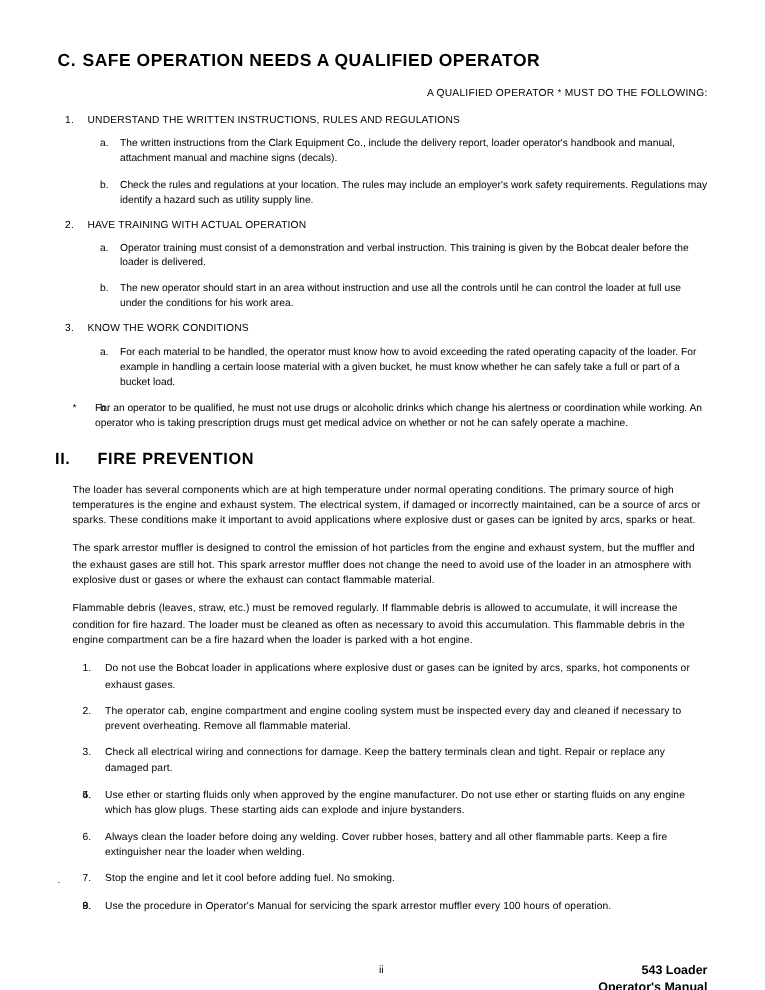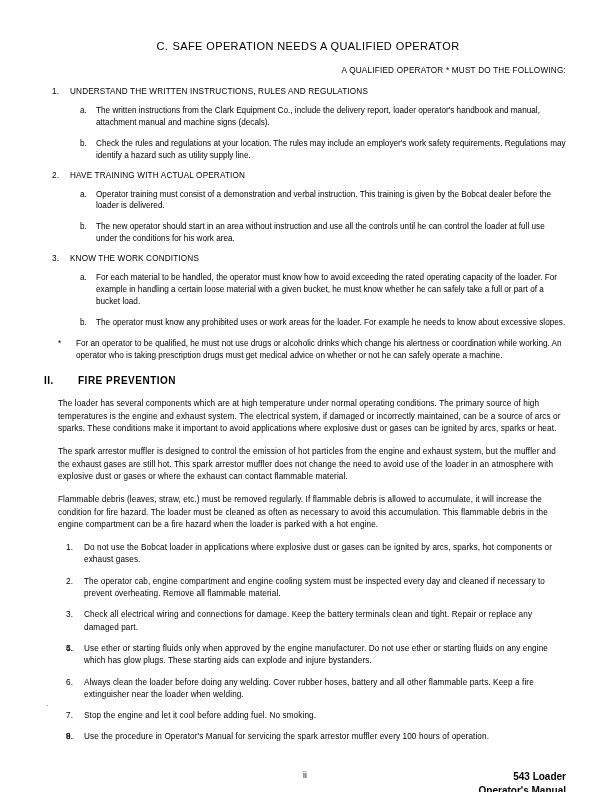--- a/index.html
+++ b/index.html
@@ -17,26 +17,25 @@
   }
   .page {
     position: absolute;
     left: 0; top: 0;
     width: 612px;
     height: 792px;
     box-sizing: border-box;
     padding: 40px 46px 30px 44px;
   }
   .sec-head {
-    font-size: 11px;
-    font-weight: normal;
+    font-size: 14px;
+    font-weight: bold;
     letter-spacing: 0.4px;
     margin: 0 0 14px 0;
     padding-left: 2px;
-    text-align: center;
   }
   .sec-head .letter {
     display: inline-block;
     width: 20px;
   }
   .lead {
     font-size: 8.2px;
     margin: 0 0 12px 0;
     letter-spacing: 0.2px;
     text-align: right;
@@ -72,21 +71,21 @@
     margin: 6px 0 14px 0;
     padding-left: 32px;
     position: relative;
   }
   .foot-note .marker {
     position: absolute;
     left: 14px;
     top: 0;
   }
   .roman-head {
-    font-size: 10px;
+    font-size: 13px;
     font-weight: bold;
     letter-spacing: 0.5px;
     margin: 4px 0 12px 0;
     padding-left: 0px;
   }
   .roman-head .rn {
     display: inline-block;
     width: 34px;
   }
   .para {
@@ -178,21 +177,20 @@
   <p class="num-item">
     <span class="marker">3.</span>
     <span>KNOW THE WORK CONDITIONS</span>
   </p>
   <p class="sub-item">
     <span class="marker">a.</span>
     <span>For each material to be handled, the operator must know how to avoid exceeding the rated operating capacity of the loader. For example in handling a certain loose material with a given bucket, he must know whether he can safely take a full or part of a bucket load.</span>
   </p>
   <p class="sub-item">
     <span class="marker">b.</span>
-    <span>The operator must know any prohibited uses or work areas for the loader. For example he needs to know about excessive slopes.</span>
   </p>
 
   <p class="foot-note">
     <span class="marker">*</span>
     <span>For an operator to be qualified, he must not use drugs or alcoholic drinks which change his alertness or coordination while working. An operator who is taking prescription drugs must get medical advice on whether or not he can safely operate a machine.</span>
   </p>
 
   <h2 class="roman-head">
     <span class="rn">II.</span><span>FIRE PREVENTION</span>
   </h2>

